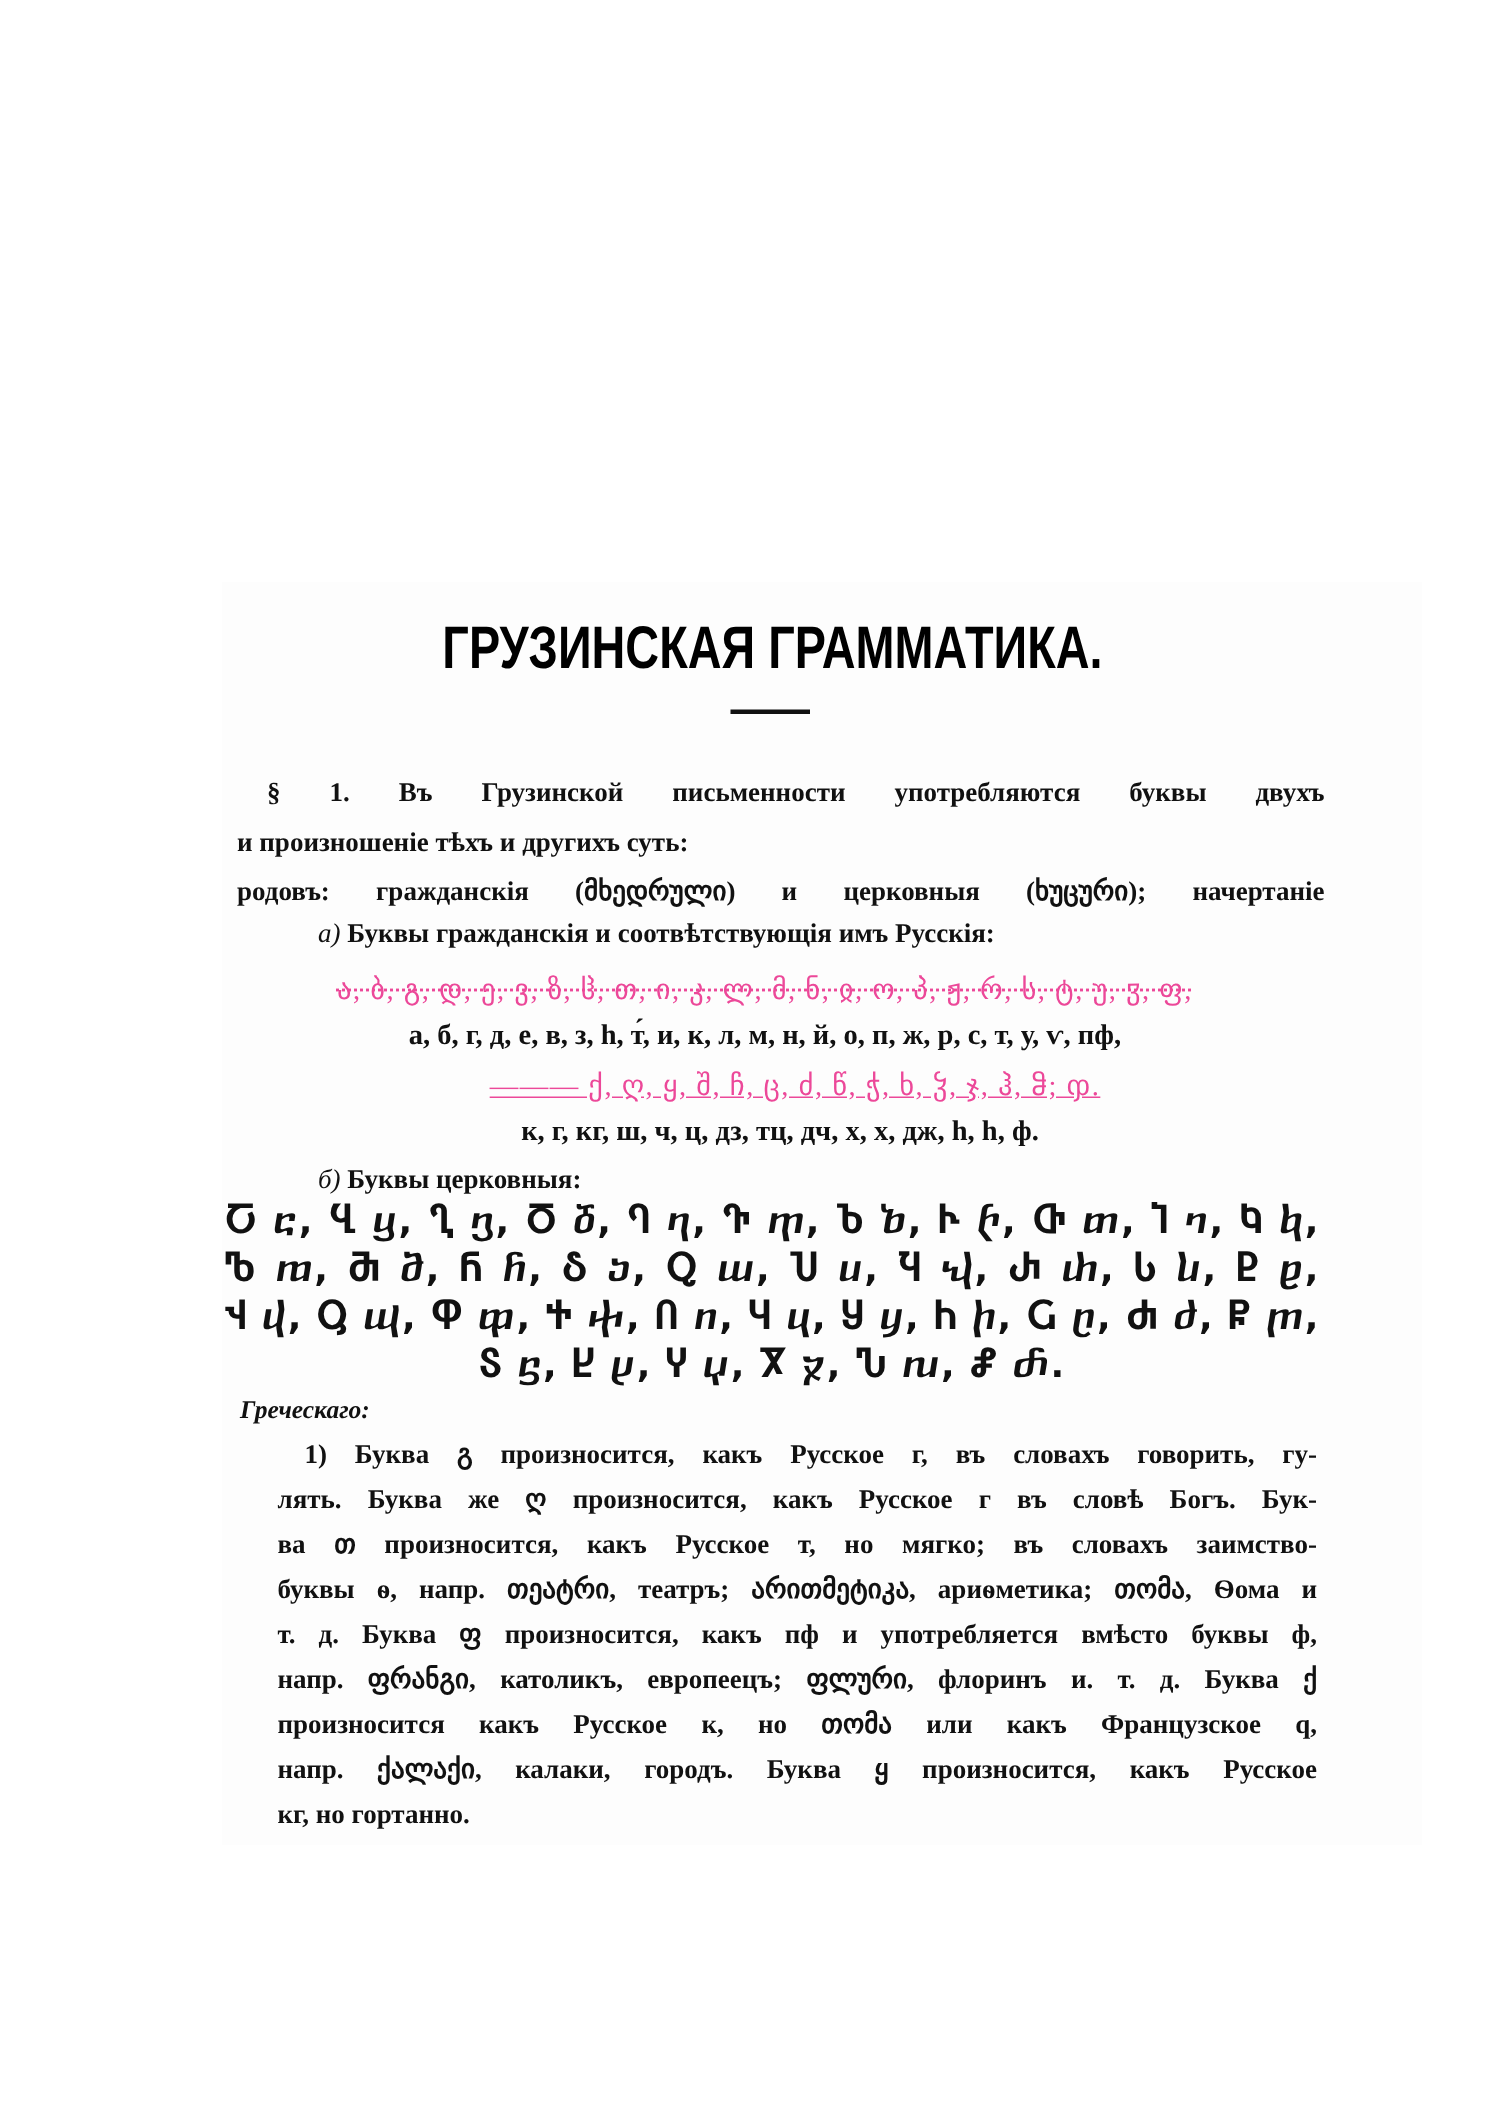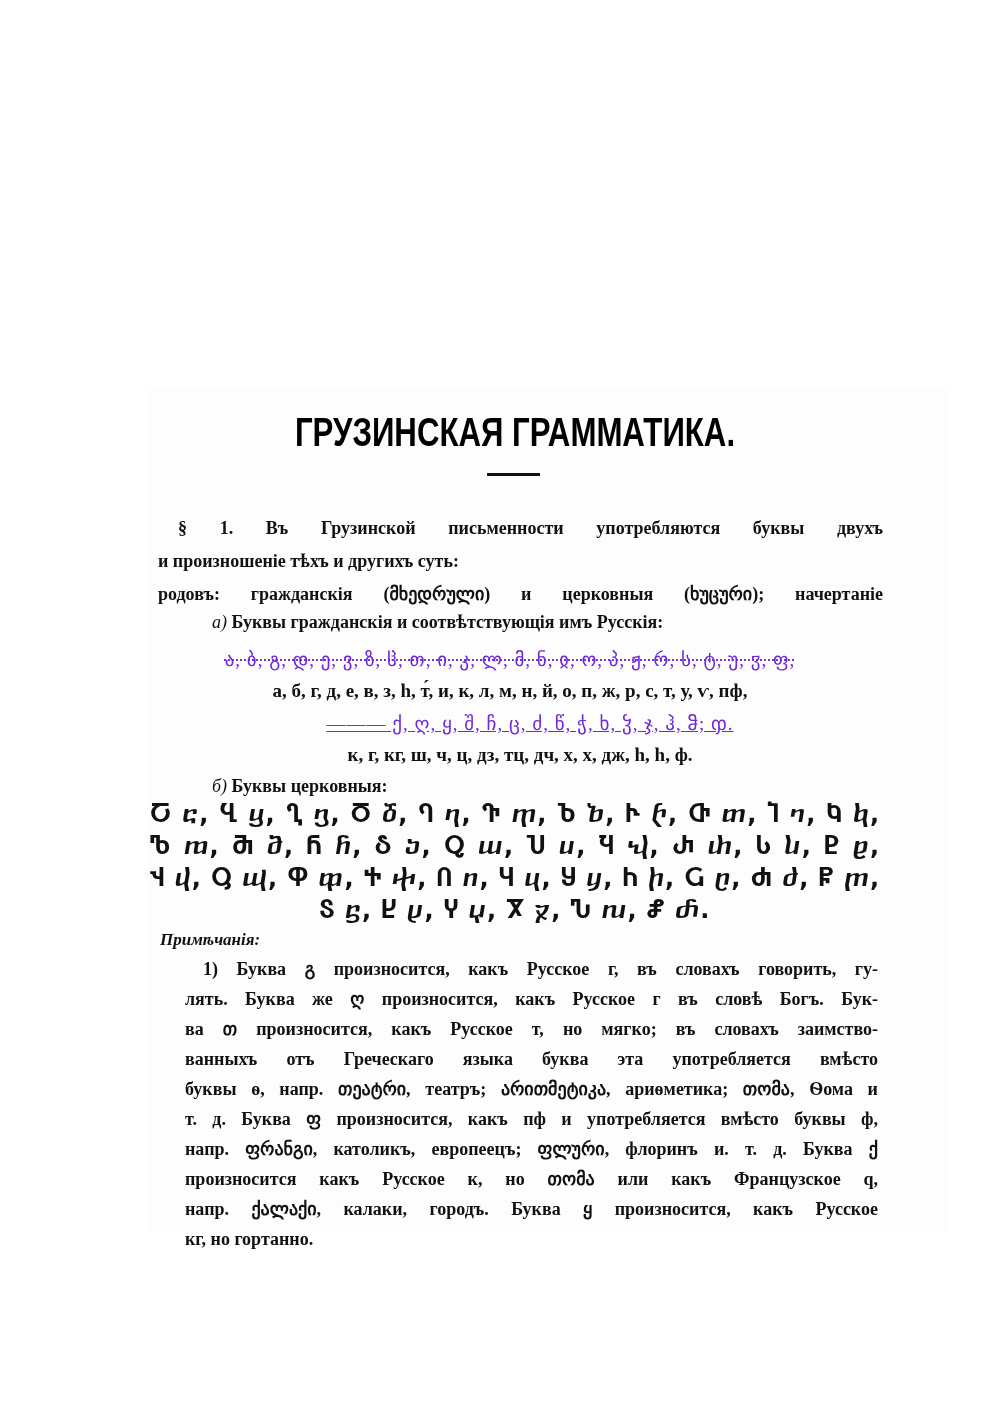--- a/index.html
+++ b/index.html
@@ -11,21 +11,21 @@
            letter-spacing:0px; transform:scaleX(0.78); transform-origin:center; color:#000; }
   .rule { position:absolute; left:487px; top:473px; width:53px; height:3px; background:#111; }
   .para { position:absolute; left:158px; width:725px; font-size:18px; font-weight:bold;
           line-height:33px; text-align:justify; font-family:"Liberation Serif", serif; }
   .p1 { top:512px; }
   .p1 .first { text-indent:20px; display:block; }
   .sub { position:absolute; font-size:18px; font-weight:bold; font-family:"Liberation Serif", serif; }
   .sub i { font-weight:normal; }
   .row { position:absolute; left:140px; width:740px; text-align:center; white-space:nowrap;
          font-family:"Liberation Serif", serif; font-weight:bold; }
-  .geo { font-size:19px; font-weight:normal; color:#6d28d9; letter-spacing:1px;
+  .geo { font-size:19px; font-weight:normal; color:#ec4899; letter-spacing:1px;
          text-decoration:line-through; text-decoration-style:dotted; }
   .rus { font-size:19px; }
   .church { font-size:24px; letter-spacing:1px; font-family:"DejaVu Sans", sans-serif; font-weight:bold; }
   .notes-h { position:absolute; left:160px; top:930px; font-style:italic; font-weight:bold;
              font-size:17px; font-family:"Liberation Serif", serif; }
   .notes { position:absolute; left:185px; top:954px; width:693px; font-size:18px; font-weight:bold;
            line-height:30px; text-align:justify; font-family:"Liberation Serif", serif; }
   .notes .line { display:block; white-space:nowrap; text-align-last:justify; text-align:justify; }
   .notes .last { text-align-last:left; }
   .notes .indent { padding-left:18px; }
@@ -57,26 +57,25 @@
 <div class="sub" style="left:212px; top:776px;">
   <i>б)</i>
   <span>Буквы церковныя:</span>
 </div>
 
 <div class="row church" style="top:800px; left:150px; width:730px; text-align:justify; text-align-last:justify;">Ⴀ ⴀ, Ⴁ ⴁ, Ⴂ ⴂ, Ⴃ ⴃ, Ⴄ ⴄ, Ⴅ ⴅ, Ⴆ ⴆ, Ⴡ ⴡ, Ⴇ ⴇ, Ⴈ ⴈ, Ⴉ ⴉ,</div>
 <div class="row church" style="top:832px; left:150px; width:730px; text-align:justify; text-align-last:justify;">Ⴊ ⴊ, Ⴋ ⴋ, Ⴌ ⴌ, Ⴢ ⴢ, Ⴍ ⴍ, Ⴎ ⴎ, Ⴏ ⴏ, Ⴐ ⴐ, Ⴑ ⴑ, Ⴒ ⴒ,</div>
 <div class="row church" style="top:864px; left:150px; width:730px; text-align:justify; text-align-last:justify;">Ⴣ ⴣ, Ⴓ ⴓ, Ⴔ ⴔ, Ⴕ ⴕ, Ⴖ ⴖ, Ⴗ ⴗ, Ⴘ ⴘ, Ⴙ ⴙ, Ⴚ ⴚ, Ⴛ ⴛ, Ⴜ ⴜ,</div>
 <div class="row church" style="top:896px; left:290px; width:450px;">Ⴝ ⴝ, Ⴞ ⴞ, Ⴤ ⴤ, Ⴟ ⴟ, Ⴠ ⴠ, Ⴥ ⴥ.</div>
 
-<div class="notes-h">Примѣчанія:</div>
+<div class="notes-h">Греческаго:</div>
 
 <div class="notes">
   <span class="line indent">1) Буква გ произносится, какъ Русское г, въ словахъ говорить, гу-</span>
   <span class="line">лять. Буква же ღ произносится, какъ Русское г въ словѣ Богъ. Бук-</span>
   <span class="line">ва თ произносится, какъ Русское т, но мягко; въ словахъ заимство-</span>
-  <span class="line">ванныхъ отъ Греческаго языка буква эта употребляется вмѣсто</span>
   <span class="line">буквы ѳ, напр. თეატრი, театръ; არითმეტიკა, ариѳметика; თომა, Ѳома и</span>
   <span class="line">т. д. Буква ფ произносится, какъ пф и употребляется вмѣсто буквы ф,</span>
   <span class="line">напр. ფრანგი, католикъ, европеецъ; ფლური, флоринъ и. т. д. Буква ქ</span>
   <span class="line">произносится какъ Русское к, но თომა или какъ Французское q,</span>
   <span class="line">напр. ქალაქი, калаки, городъ. Буква ყ произносится, какъ Русское</span>
   <span class="line last">кг, но гортанно.</span>
 </div>
 
 </body></html>

